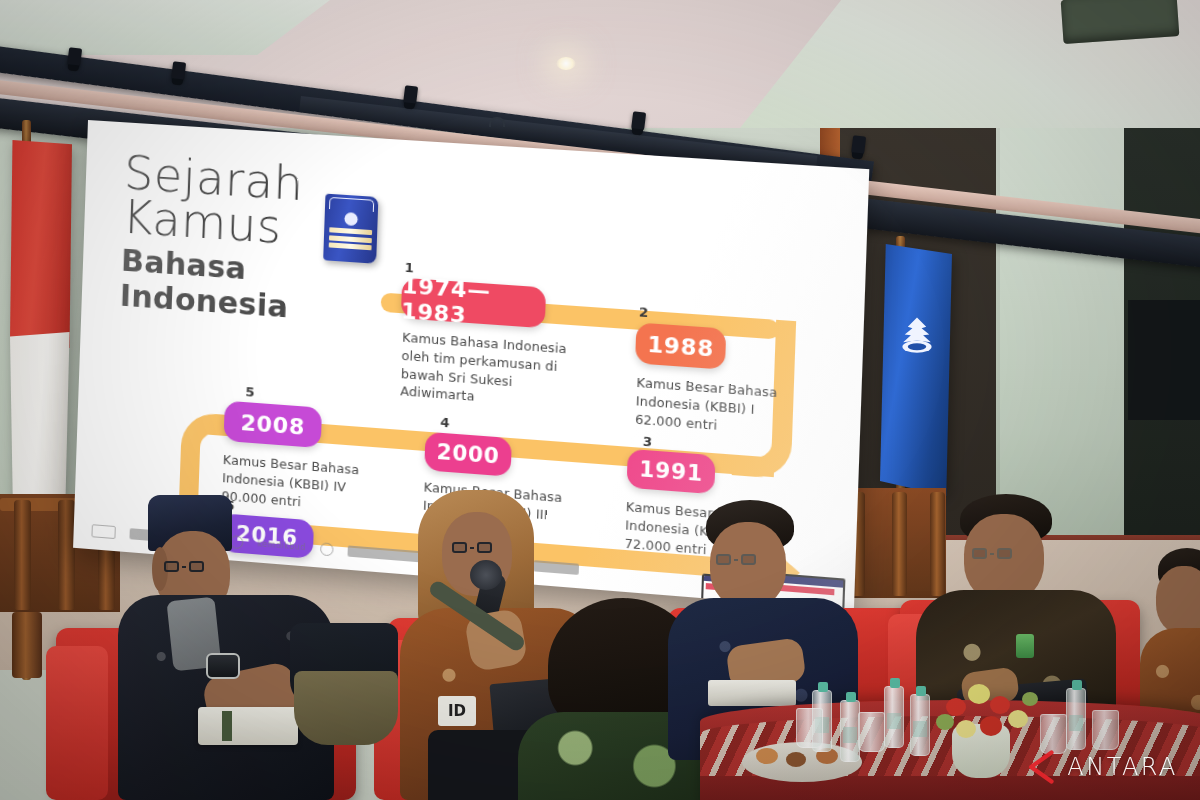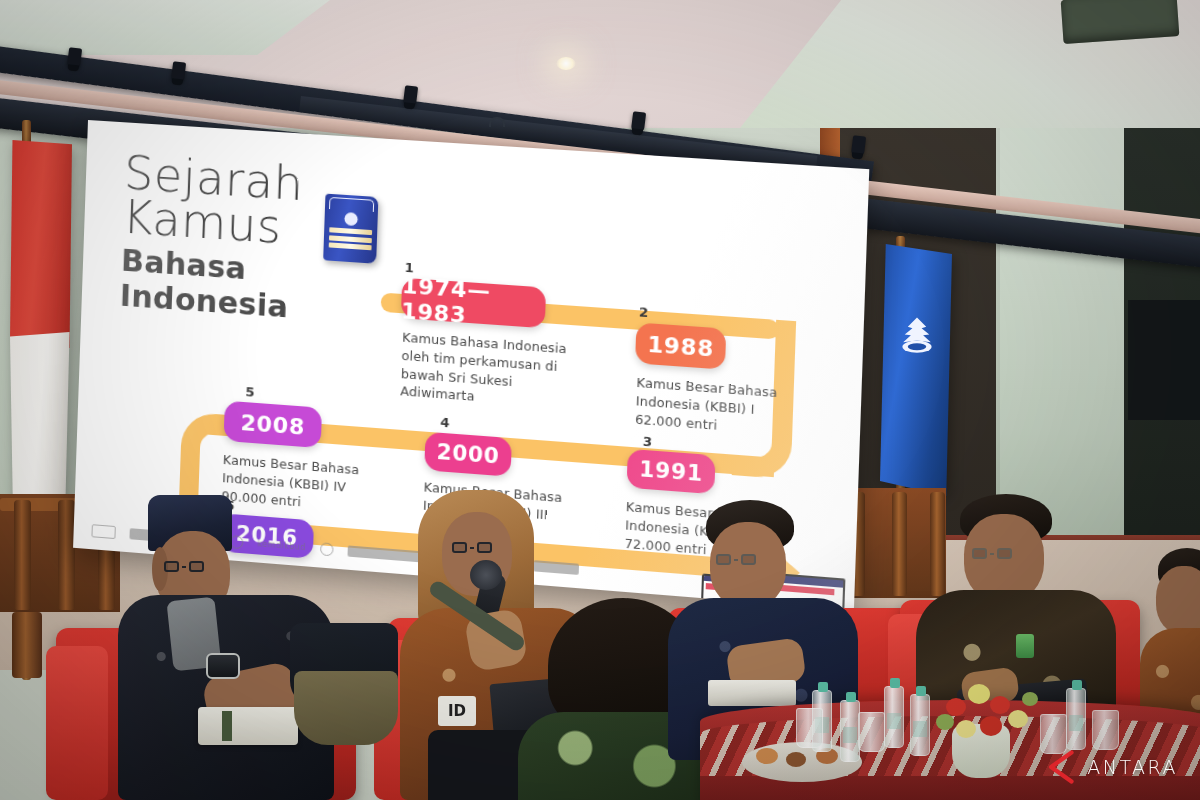--- a/index.html
+++ b/index.html
@@ -281,21 +281,21 @@
     background:linear-gradient(180deg,#e4e0d6,#c6c2b6); border-radius:50%;
   }
   .snack { position:absolute; border-radius:50%; }
 
   .watermark {
     position:absolute; right:22px; bottom:16px; z-index:40;
     display:flex; align-items:center; gap:7px; opacity:.96;
   }
   .wm-mark { width:34px; height:34px; position:relative; }
   .wm-text {
-    font-family:"DejaVu Sans",sans-serif; font-weight:300; font-size:19px; color:#fff;
+    font-family:"DejaVu Sans",sans-serif; font-weight:300; font-size:24px; color:#fff;
     letter-spacing:2.5px; text-shadow:0 1px 4px rgba(0,0,0,.55);
   }
   .vignette {
     position:absolute; inset:0; z-index:35; pointer-events:none;
     background:radial-gradient(ellipse at 50% 44%, rgba(0,0,0,0) 40%, rgba(0,0,0,.22) 100%);
   }
 </style>
 </head>
 <body>
 

